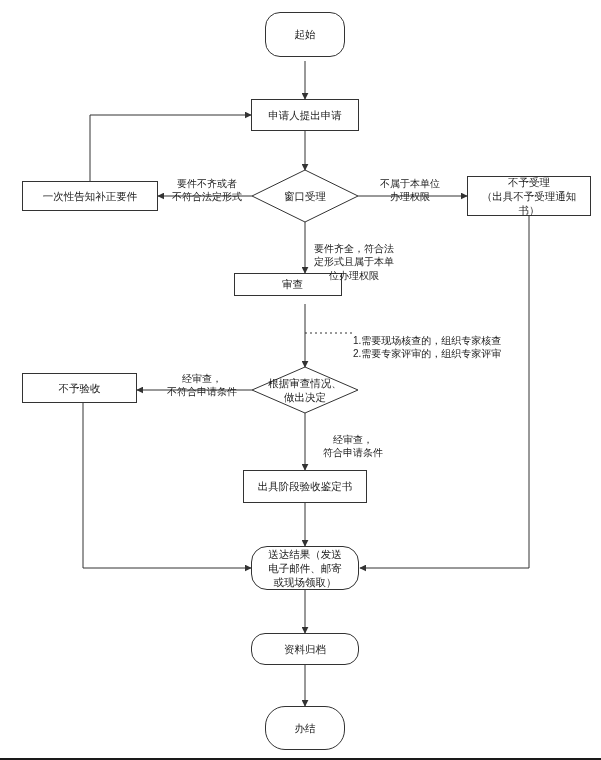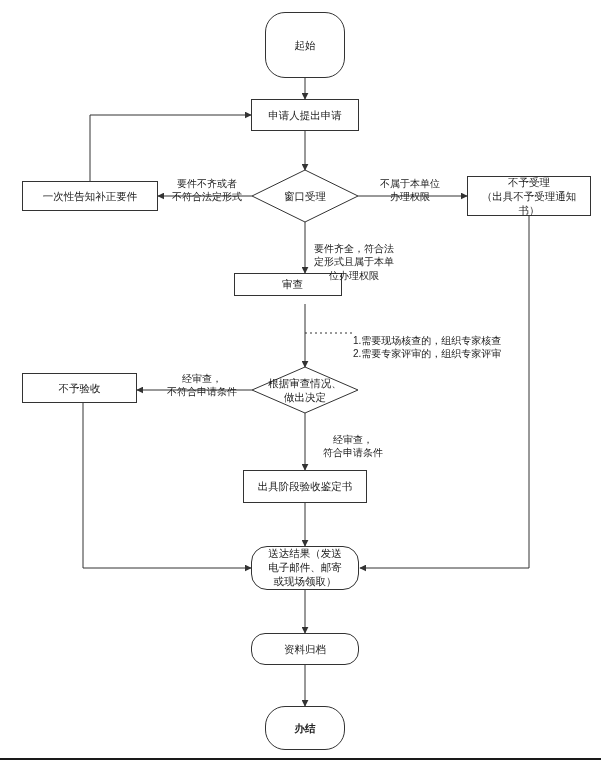--- a/index.html
+++ b/index.html
@@ -123,21 +123,21 @@
 
       <path d="M 305 590 L 305 633" marker-end="url(#arrow)"></path>
 
       <path d="M 305 665 L 305 706" marker-end="url(#arrow)"></path>
 
       <path d="M 305 170 L 358 196 L 305 222 L 252 196 Z"></path>
       <path d="M 305 367 L 358 390 L 305 413 L 252 390 Z"></path>
     </g>
   </svg>
 
-  <div class="node terminator" style="left:265px; top:12px; width:80px; height:66px;">
+  <div class="node terminator" style="left:265px; top:12px; width:80px; height:45px;border-radius:15px;">
     <span>起始</span>
   </div>
 
   <div class="node process" style="left:251px; top:99px; width:108px; height:32px;">
     <span>申请人提出申请</span>
   </div>
 
   <div class="decision" style="left:252px; top:170px; width:106px; height:52px;">
     <span class="dlabel">窗口受理</span>
   </div>
@@ -161,31 +161,31 @@
   </div>
 
   <div class="node process" style="left:243px; top:470px; width:124px; height:33px;">
     <span>出具阶段验收鉴定书</span>
   </div>
 
   <div class="node process" style="left:22px; top:373px; width:115px; height:30px;">
     <span>不予验收</span>
   </div>
 
-  <div class="node terminator" style="left:251px; top:546px; width:108px; height:44px; white-space:pre-line; border-radius:16px;font-family:Liberation Serif, serif;">
+  <div class="node terminator" style="left:251px; top:546px; width:108px; height:44px; white-space:pre-line; border-radius:16px;">
     <span>送达结果（发送
 电子邮件、邮寄
 或现场领取）</span>
   </div>
 
   <div class="node process" style="left:251px; top:633px; width:108px; height:32px;border-radius:14px;">
     <span>资料归档</span>
   </div>
 
-  <div class="node terminator" style="left:265px; top:706px; width:80px; height:44px;font-weight:bold;">
+  <div class="node terminator" style="left:265px; top:706px; width:80px; height:44px;">
     <span>办结</span>
   </div>
 
   <div class="edge-label" style="left:157px; top:163px; width:100px;">
     <span>要件不齐或者
 不符合法定形式</span>
   </div>
 
   <div class="edge-label" style="left:364px; top:163px; width:92px;">
     <span>不属于本单位

